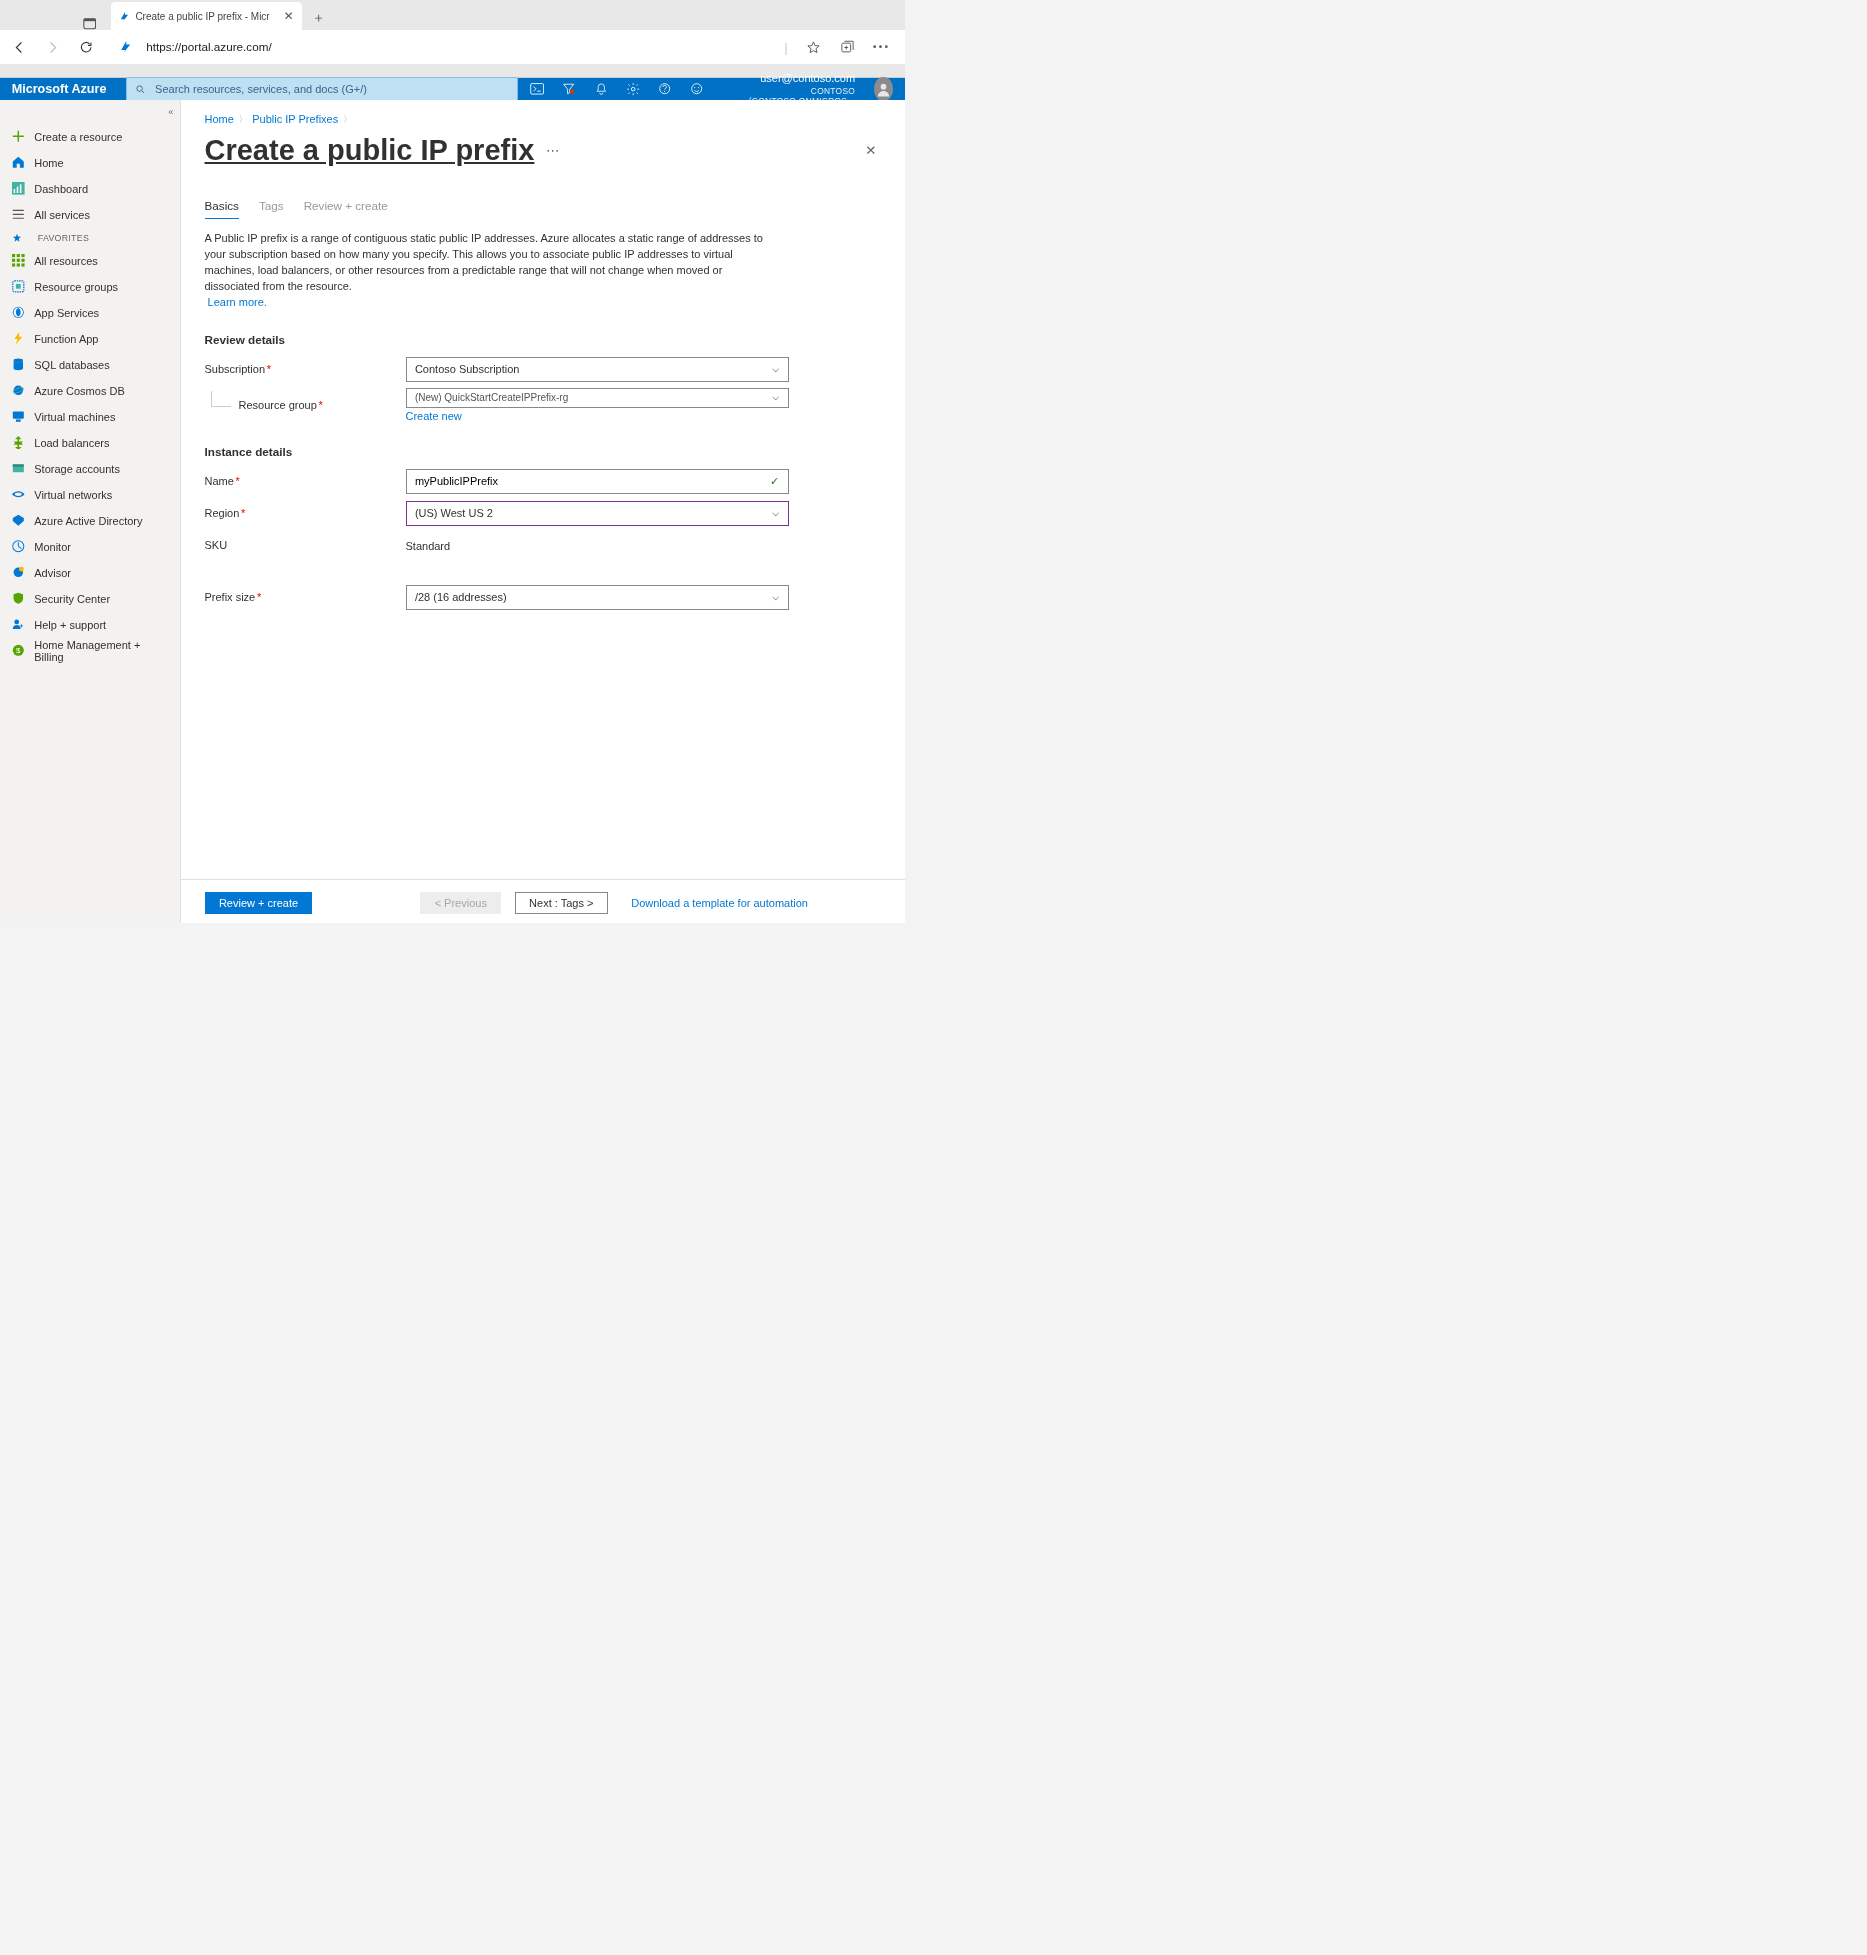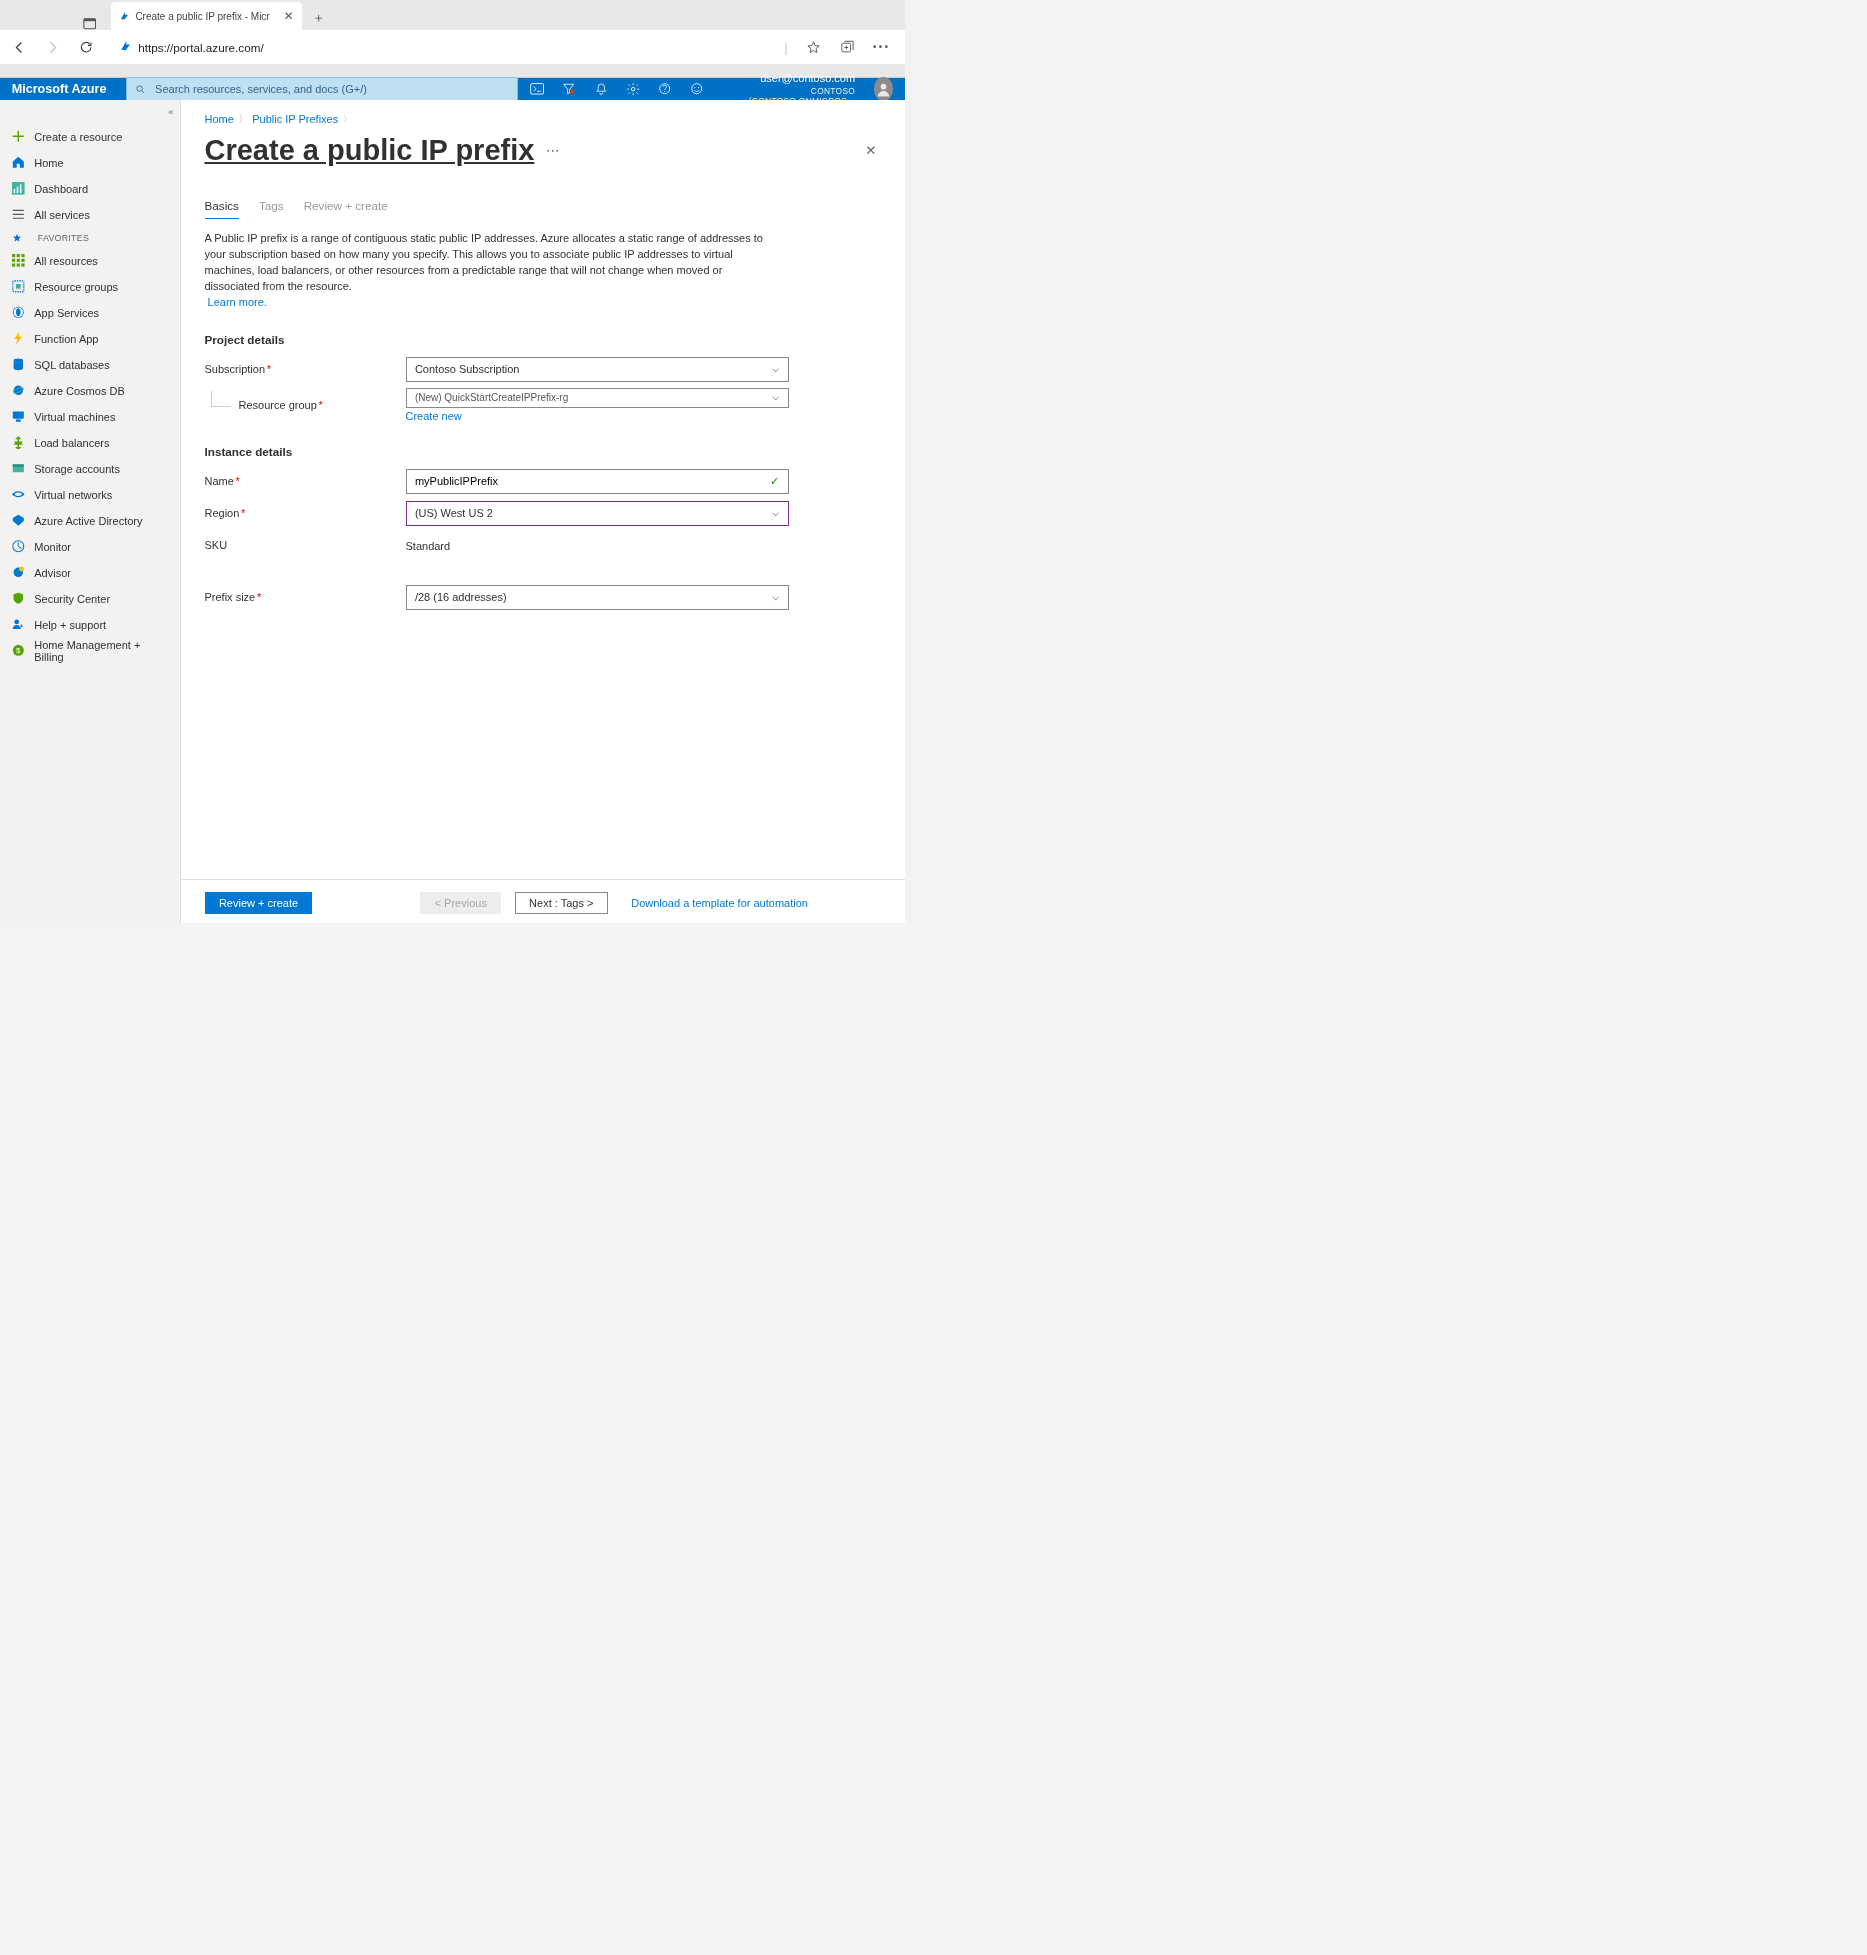--- a/index.html
+++ b/index.html
@@ -8,21 +8,21 @@
 .tab-bar { height: 30px; display: flex; align-items: flex-end; padding-left: 67px; }
 .tab-icon-left { position:absolute; left: 83px; top:17px; color:#555;}
 .tab { background: #fff; height: 28px; width: 191px; display: flex; align-items: center; padding: 0 8.4px; border-radius: 4.2px 4.2px 0 0; font-size: 10px; color: #444; gap: 5px; margin-left: 44px;}
 .tab .azure-a { color:#0078d4; font-weight:bold;}
 .tab .tab-title { flex:1; white-space:nowrap; overflow:hidden; text-overflow: ellipsis;}
 .tab .close { font-size:11.7px; color:#555;}
 .new-tab { width:23.5px; height:23.5px; display:flex; align-items:center; justify-content:center; color:#555; margin-left:5px; font-size:13.4px;}
 .nav-bar { background: #fff; height: 34px; display:flex; align-items:center; padding: 0 10px; gap: 15px;}
 .nav-btn { width:18.5px; color:#555; display:flex; align-items:center; justify-content:center;}
 .nav-btn.disabled { color:#bbb;}
-.url-area { flex:1; display:flex; align-items:flex-end; gap:6px; padding-left:8.4px;}
+.url-area { flex:1; display:flex; align-items:flex-start; gap:14px; padding-left:8.4px;}
 .url-text { font-size:11.7px; color:#222;}
 .nav-right { display:flex; align-items:center; gap:18.5px; color:#555; padding-right:6.7px;}
 .azure-bar { background:#0071c5; height:22px; display:flex; align-items:center; color:#fff; padding:0 11.7px; gap: 11.7px;}
 .azure-brand { font-size:12.6px; font-weight:600; white-space:nowrap;}
 .search-box { flex:0 0 392px; background:#bfe0f2; border-radius:1.7px; height:23.5px; display:flex; align-items:center; padding:0 8.4px; color:#38658c; font-size:11px; gap:9px; border:0.8px solid #8abbe0; margin-left:7.6px;}
 .search-box input { background:transparent; border:none; outline:none; flex:1; font-size:11px; color:#1a4d7a;}
 .search-box input::placeholder { color:#38658c;}
 .azure-icons { display:flex; align-items:center; gap:17px; margin-left:auto; padding-right: 0px;}
 .azure-icons .ai { width:15px; display:flex; align-items:center; justify-content:center;}
 .user-block { text-align:right; font-size:10px; line-height:1.2; margin-left:10px;}
@@ -429,21 +429,21 @@
         <div class="form-tab active">Basics</div>
         <div class="form-tab">Tags</div>
         <div class="form-tab">Review + create</div>
       </div>
 
       <p class="desc">
         <span>A Public IP prefix is a range of contiguous static public IP addresses. Azure allocates a static range of addresses to your subscription based on how many you specify. This allows you to associate public IP addresses to virtual machines, load balancers, or other resources from a predictable range that will not change when moved or dissociated from the resource.</span>
         <br>&nbsp;<a href="#">Learn more.</a>
       </p>
 
-      <h3 class="section-h">Project details</h3>
+      <h3 class="section-h">Review details</h3>
 
       <div class="form-row">
         <div class="flabel"><span>Subscription</span><span class="req">*</span></div>
         <div class="fcontrol">
           <div class="select tall">
             <span>Contoso Subscription</span>
             <span class="chev">⌵</span>
           </div>
         </div>
       </div>

